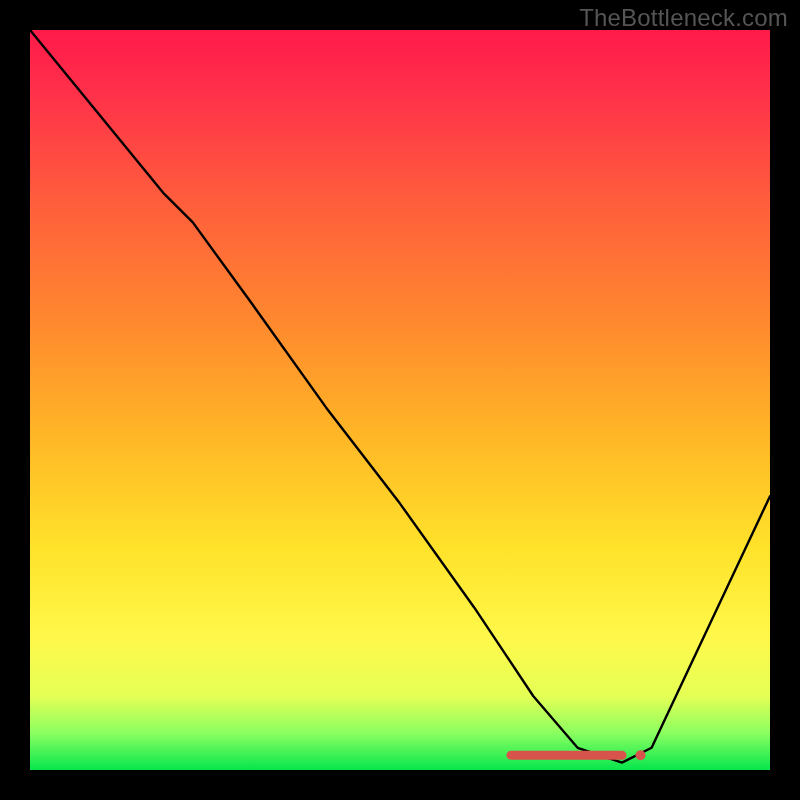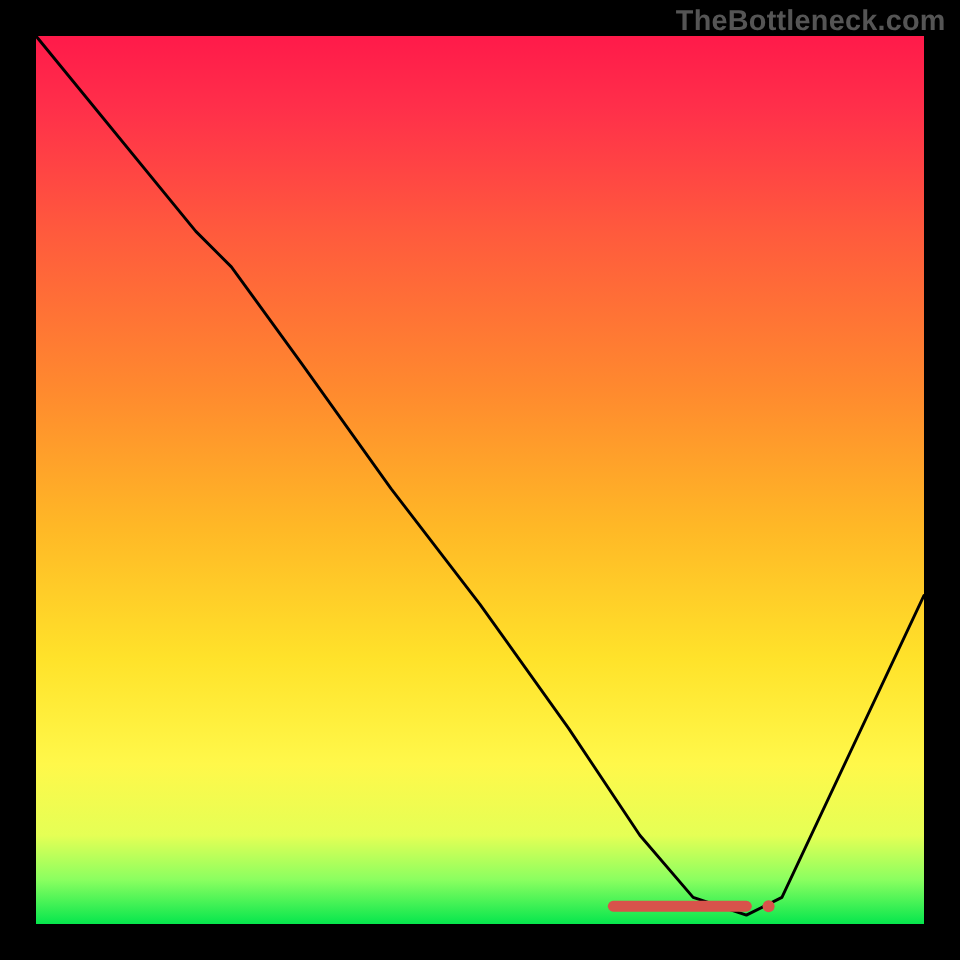--- a/index.html
+++ b/index.html
@@ -15,21 +15,21 @@
     position: relative;
     width: 800px;
     height: 800px;
   }
   .watermark {
     position: absolute;
     top: 4px;
     right: 12px;
     color: #555;
     font-size: 24px;
-    font-weight: 700;
+    font-weight: 400;
     letter-spacing: 0.2px;
     z-index: 50;
     user-select: none;
   }
   .plot {
     position: absolute;
     left: 30px;
     top: 30px;
     width: 740px;
     height: 740px;

